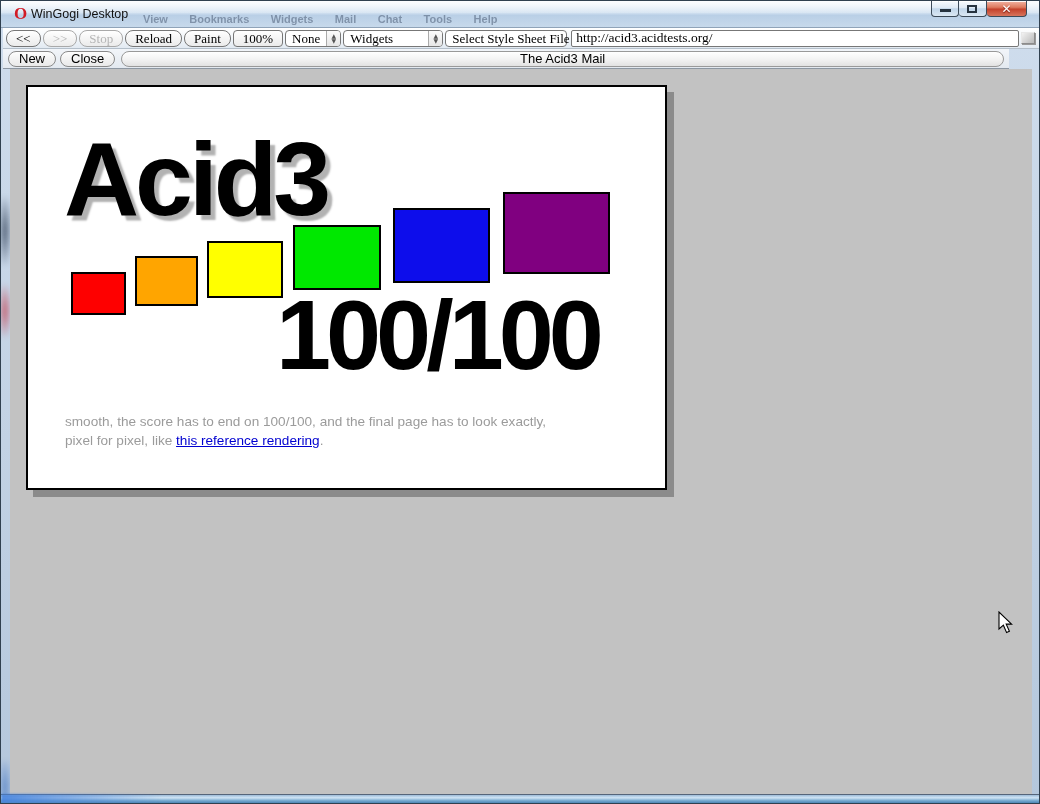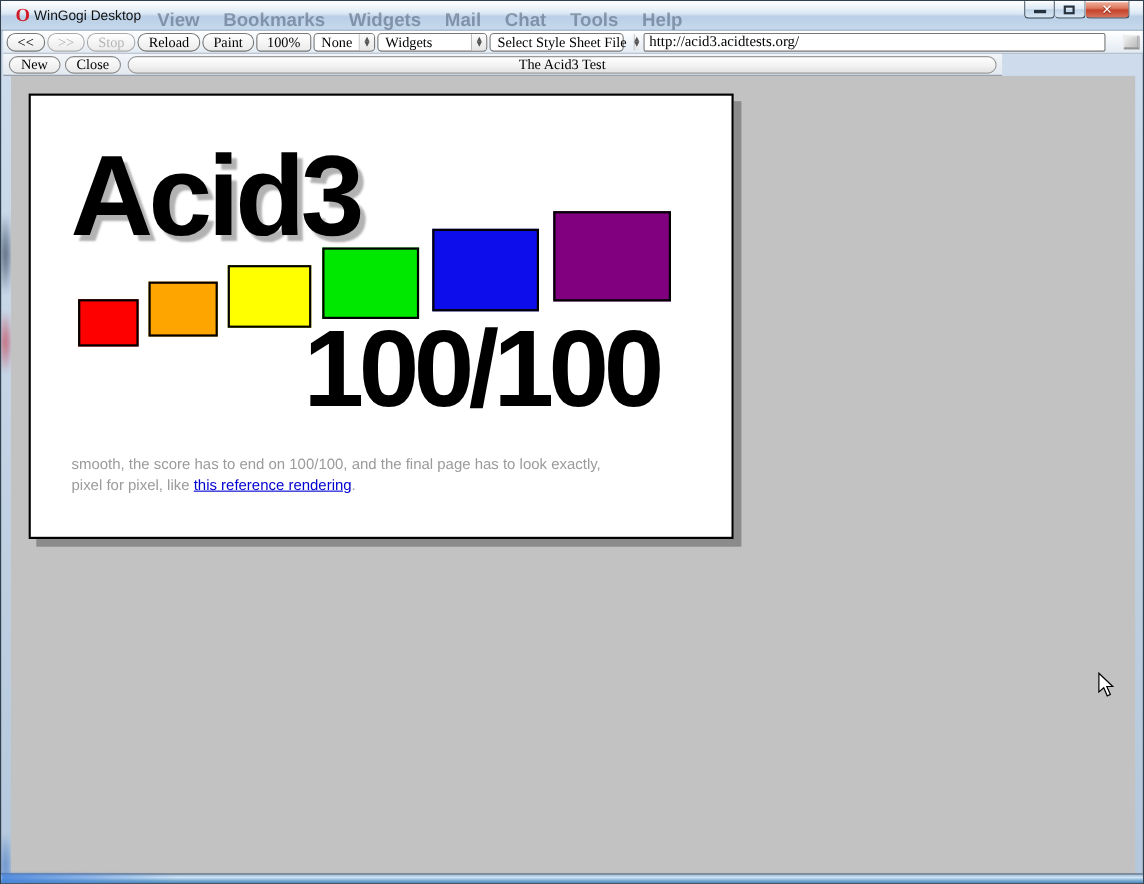--- a/index.html
+++ b/index.html
@@ -28,21 +28,21 @@
     border-bottom:1px solid #8fa3b8;
   }
   .titlebar .gloss{position:absolute;left:0;top:0;width:100%;height:12px;background:linear-gradient(180deg,rgba(255,255,255,.85),rgba(255,255,255,.1));}
   .opera-logo{
     position:absolute;left:13px;top:4px;width:16px;height:18px;
     color:#d21b26;font:bold 17px/18px "Liberation Serif",serif;
   }
   .title-text{position:absolute;left:30px;top:6px;font-size:12.5px;color:#111;}
   .menubar{position:absolute;left:142px;top:8px;white-space:nowrap;}
   .menu-item{
-    display:inline-block;margin-right:17px;font-size:17px;font-weight:bold;
+    display:inline-block;margin-right:17px;font-size:11px;font-weight:bold;
     color:#2a3a55;opacity:.42;filter:blur(.7px);
   }
   
   .win-controls{position:absolute;right:12px;top:0;display:flex;}
   .win-btn{
     position:relative;width:28px;height:16px;border:1px solid #3c4a58;border-top:none;
     border-radius:0 0 4px 4px;margin-left:0;
     background:linear-gradient(180deg,#f8fbfe 0%,#dfeaf5 45%,#c0d5e9 52%,#dbe8f4 100%);
     box-shadow:inset 0 1px 0 rgba(255,255,255,.9);
   }
@@ -74,36 +74,36 @@
     background:#fff;display:flex;align-items:stretch;white-space:nowrap;
   }
   .tb-dd .dd-label{line-height:15px;padding:0 6px;flex:1;}
   .spinner{
     width:14px;border-left:1px solid #aaa;display:flex;flex-direction:column;
     align-items:center;justify-content:center;background:linear-gradient(180deg,#fcfcfc,#e6e6e6);
     border-radius:0 3px 3px 0;color:#555;
   }
   .spinner span{font-size:6px;line-height:5px;font-family:"DejaVu Sans",sans-serif;}
   .url-field{
-    flex:1;height:17px;margin:0 16px;border:1px solid #777;border-radius:2px;
+    flex:1;height:17px;margin:0 2px;border:1px solid #777;border-radius:2px;
     font-family:"Liberation Serif",serif;font-size:13.5px;padding:0 4px;background:#fff;color:#000;
   }
   .go-icon{
     width:14px;height:12px;margin-right:1px;position:relative;
     background:linear-gradient(135deg,#f2f2f2,#b9b9b9);
     border:1px solid #8c8c8c;border-top-color:#e8e8e8;border-left-color:#e8e8e8;
     box-shadow:1px 1px 0 #9a9a9a;
   }
   
   .tabbar{
-    position:absolute;left:2px;top:48px;width:908px;height:20px;
+    position:absolute;left:2px;top:48px;width:1006px;height:20px;
     background:linear-gradient(180deg,#f2f5f9 0%,#e3e9f0 100%);
     border-bottom:1px solid #8d97a2;
     display:flex;align-items:center;padding:0 5px;
-    font-family:Liberation Serif, serif;font-size:13px;
+    font-family:Liberation Sans, sans-serif;font-size:13px;
   }
   .tab-btn{
     height:16px;line-height:14px;padding:0 10px;margin-right:4px;
     border:1px solid #8a8a8a;border-radius:8px;
     background:linear-gradient(180deg,#fdfdfd,#e9e9e9);
   }
   .page-tab{
     flex:1;height:16px;line-height:14px;margin-left:2px;
     border:1px solid #999;border-radius:8px;
     background:linear-gradient(180deg,#ffffff 0%,#f2f2f2 55%,#e2e2e2 100%);
@@ -206,21 +206,21 @@
           <span>▼</span>
       </span>
     </div>
     <input class="url-field" value="http://acid3.acidtests.org/" style="">
     <div class="go-icon"></div>
   </div>
 
   <div class="tabbar">
     <div class="tab-btn">New</div>
     <div class="tab-btn">Close</div>
-    <div class="page-tab">The Acid3 Test</div>
+    <div class="page-tab">The Acid3 Mail</div>
   </div>
 
   <div class="content">
     <div class="acid-page">
       <div class="acid-heading">Acid3</div>
       <div class="cbox box-0" style="background-color: rgb(254, 0, 0);"></div>
       <div class="cbox box-1" style="background-color: rgb(255, 165, 0);"></div>
       <div class="cbox box-2" style="background-color: rgb(255, 255, 0);"></div>
       <div class="cbox box-3" style="background-color: rgb(0, 232, 0);"></div>
       <div class="cbox box-4" style="background-color: rgb(13, 13, 235);"></div>

